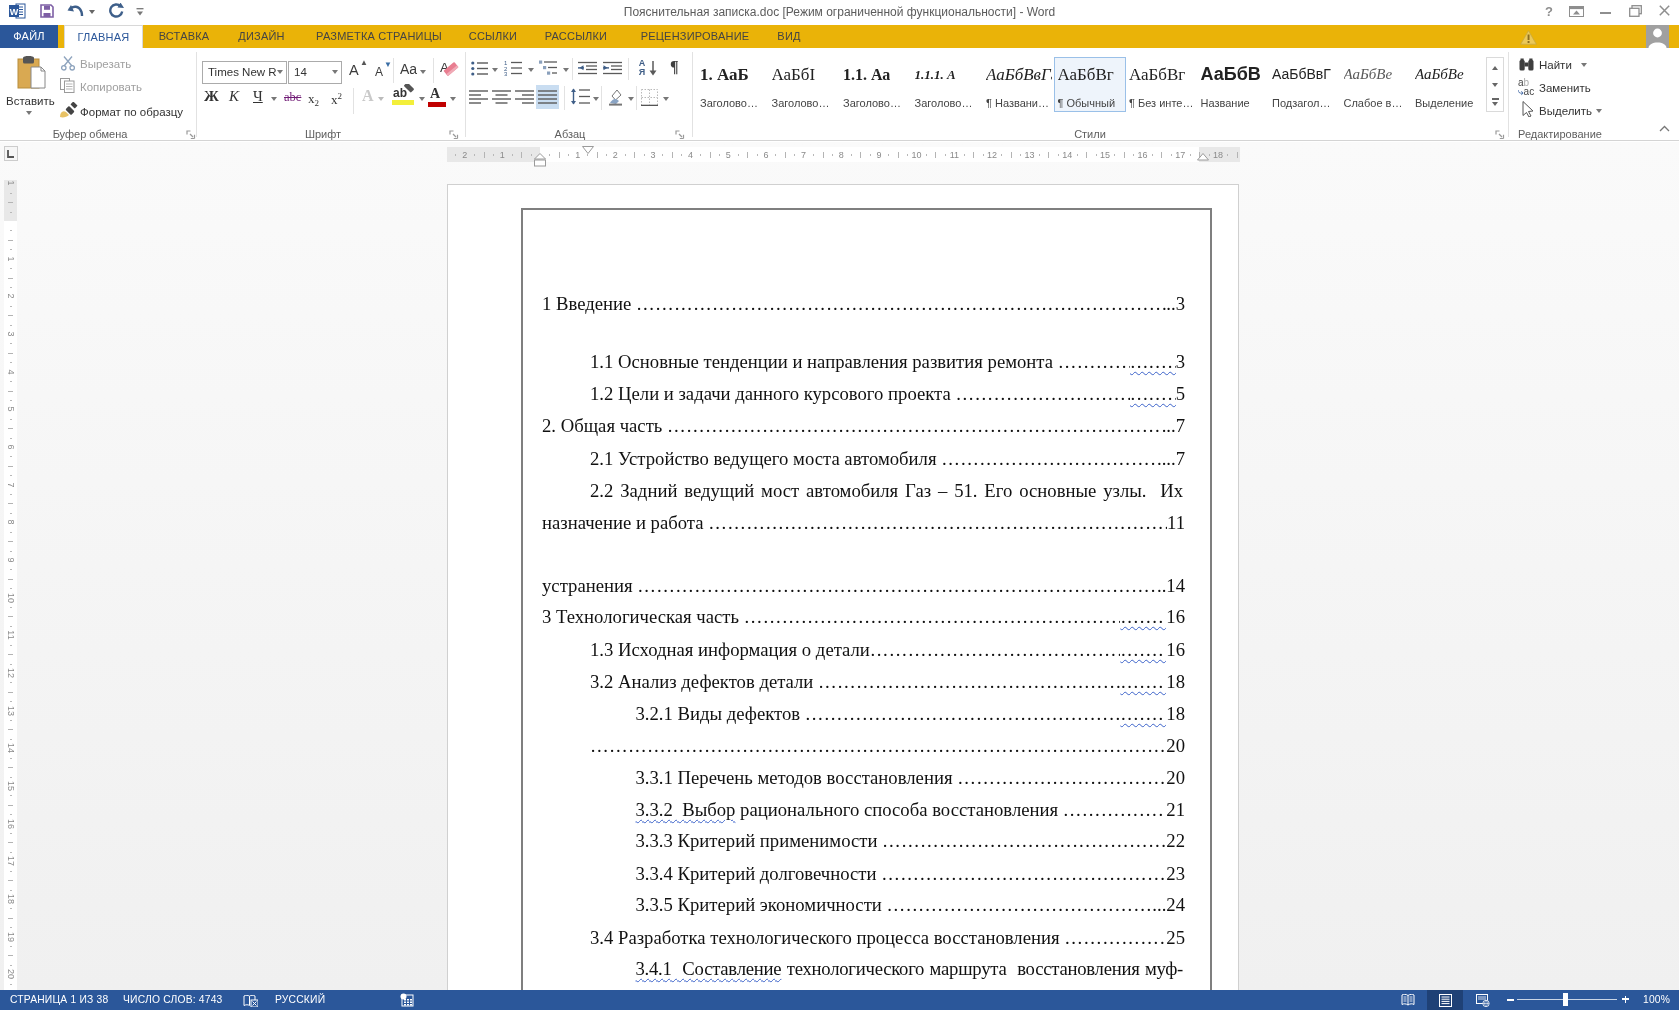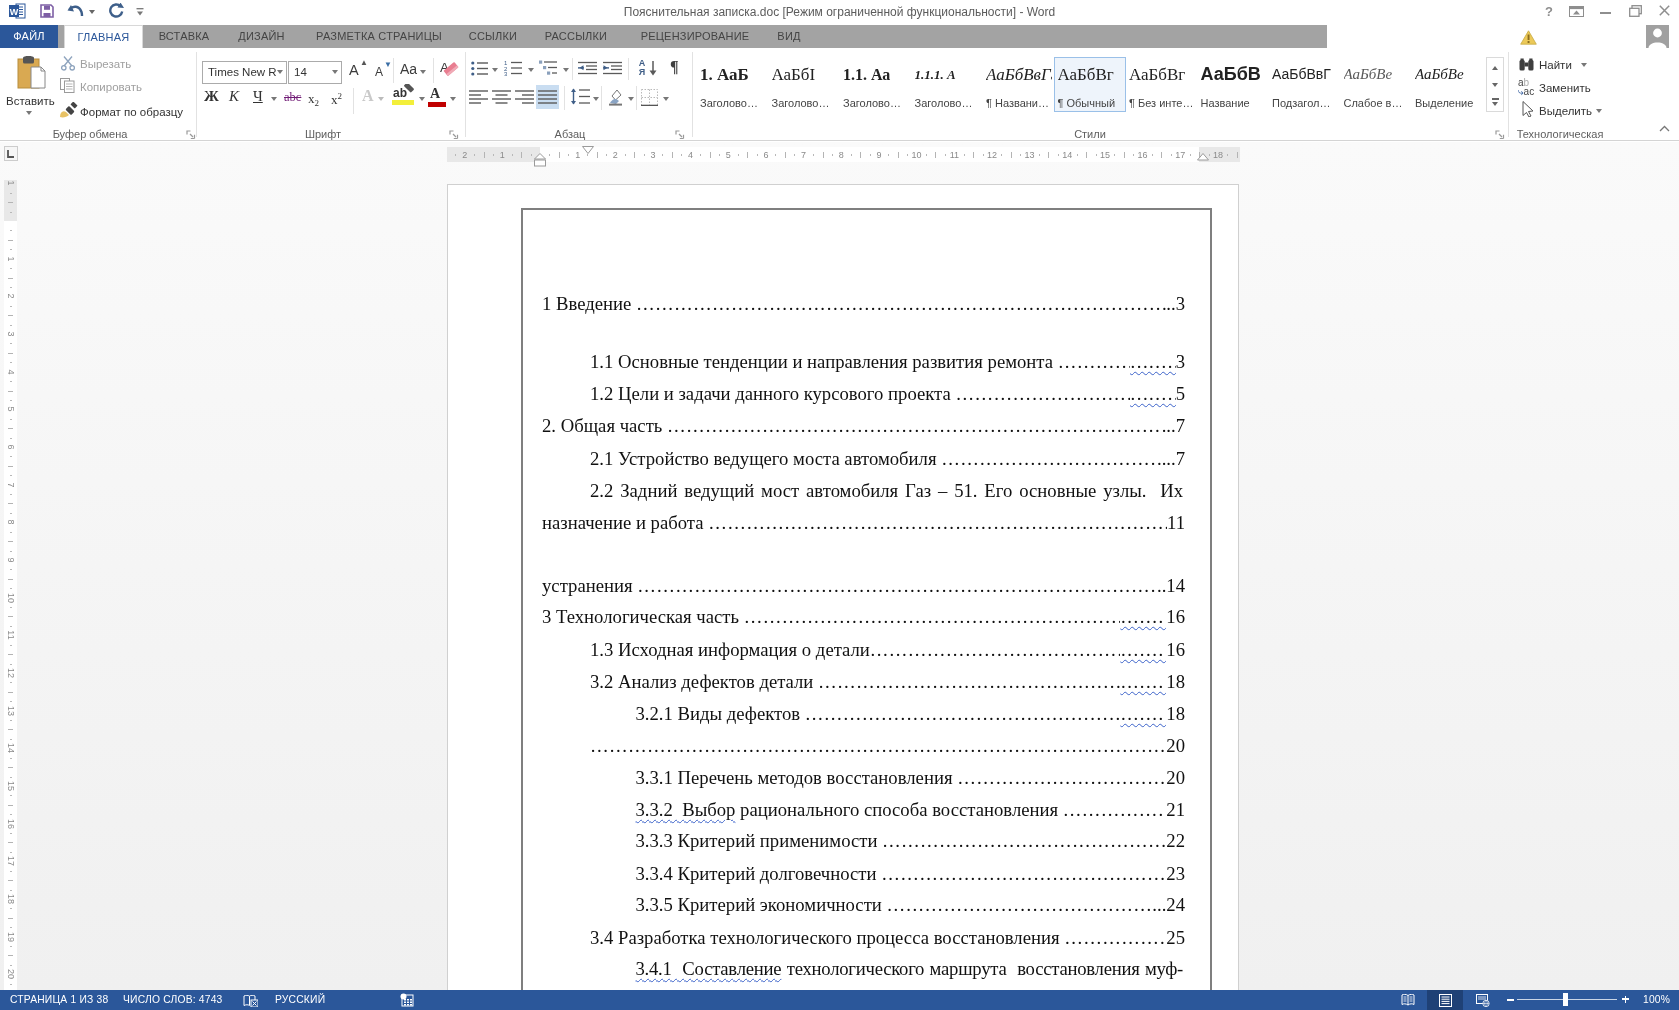--- a/index.html
+++ b/index.html
@@ -1,19 +1,19 @@
 <!DOCTYPE html>
 <html><head><meta charset="utf-8">
 <style>
 *{margin:0;padding:0;box-sizing:border-box}
 html,body{width:1679px;height:1010px;overflow:hidden;font-family:"Liberation Sans",sans-serif;background:#fff}
 .abs{position:absolute}
 #titlebar{position:absolute;left:0;top:0;width:1679px;height:25px;background:#fff}
 #title{position:absolute;left:0;top:5px;width:1679px;text-align:center;font-size:12px;color:#5c5c5c;letter-spacing:0}
-#tabrow{position:absolute;left:0;top:25px;width:1327px;height:23px;background:#a3a3a3}
+#tabrow{position:absolute;left:0;top:25px;width:1679px;height:23px;background:#eab308}
 .tab{position:absolute;top:0;height:23px;line-height:23px;text-align:center;font-size:11px;color:#444;letter-spacing:0.2px}
 #tab-file{background:#2b579a;color:#fff;left:0;width:58px}
 #tab-home{background:#fff;color:#2b579a;left:64px;width:79px;border:1px solid #d8d8d8;border-bottom:none}
 #ribbon{position:absolute;left:0;top:48px;width:1679px;height:93px;background:#fff;border-bottom:1px solid #d4d4d4}
 .gsep{position:absolute;top:4px;height:85px;width:1px;background:#e2e2e2}
 .glabel{position:absolute;top:80px;height:12px;line-height:12px;font-size:11px;color:#5e5e5e;text-align:center}
 .launch{position:absolute;top:82px;width:10px;height:10px}
 .btntext{position:absolute;font-size:11.5px;color:#333;height:14px;line-height:14px}
 .gray{color:#a0a0a0}
 .cbox{position:absolute;border:1px solid #ababab;background:#fff;font-size:11.5px;color:#333}
@@ -121,21 +121,21 @@
 
 <div id="ribbon">
   <div class="gsep" style="left:196px"></div>
   <div class="gsep" style="left:465px"></div>
   <div class="gsep" style="left:692px"></div>
   <div class="gsep" style="left:1508px"></div>
   <div class="glabel" style="left:40px;width:100px">Буфер обмена</div>
   <div class="glabel" style="left:273px;width:100px">Шрифт</div>
   <div class="glabel" style="left:520px;width:100px">Абзац</div>
   <div class="glabel" style="left:1040px;width:100px">Стили</div>
-  <div class="glabel" style="left:1510px;width:100px">Технологическая</div>
+  <div class="glabel" style="left:1510px;width:100px">Редактирование</div>
   <svg class="launch" style="left:186px" viewBox="0 0 10 10">
       <path d="M1 4.5 V1 H4.5" stroke="#9a9a9a" fill="none" stroke-width="1.2"></path>
       <path d="M4 4 L7 7" stroke="#9a9a9a" stroke-width="1.2"></path>
       <path d="M8.5 8.5 H4.8 M8.5 8.5 V4.8" stroke="#9a9a9a" fill="none" stroke-width="1.2"></path>
     </svg>
   <svg class="launch" style="left:449px" viewBox="0 0 10 10">
       <path d="M1 4.5 V1 H4.5" stroke="#9a9a9a" fill="none" stroke-width="1.2"></path>
       <path d="M4 4 L7 7" stroke="#9a9a9a" stroke-width="1.2"></path>
       <path d="M8.5 8.5 H4.8 M8.5 8.5 V4.8" stroke="#9a9a9a" fill="none" stroke-width="1.2"></path>
     </svg>

